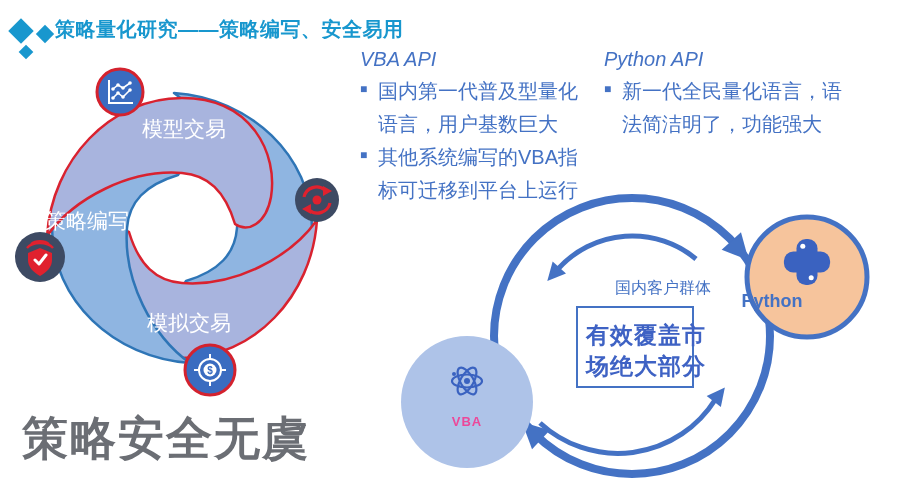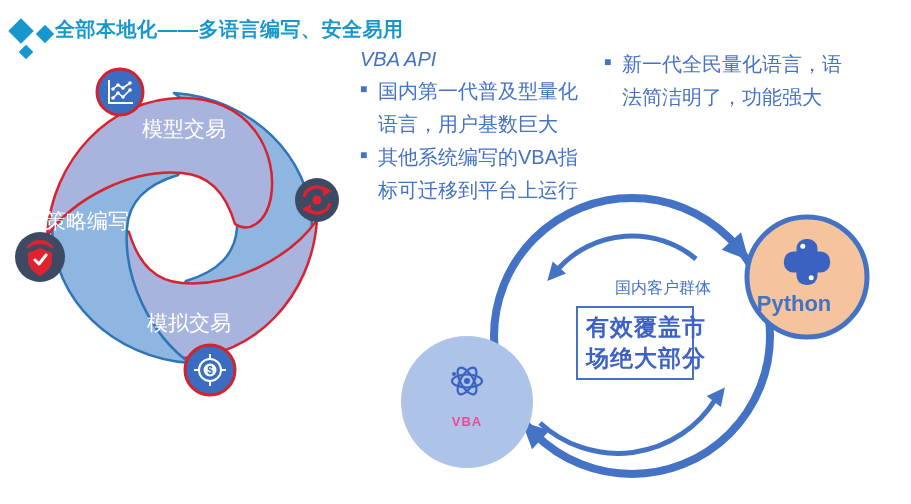--- a/index.html
+++ b/index.html
@@ -53,48 +53,48 @@
     font-size:12px; line-height:28px;
   }
   
   .cycle { position:absolute; left:390px; top:185px; }
   .audience-label {
     position:absolute; left:555px; top:278px; width:156px; text-align:right;
     font-size:16px; color:#4472C4; white-space:nowrap; z-index:3;
   }
   .coverage-box {
     position:absolute; left:576px; top:306px; width:118px;
-    border:2px solid #4472C4; padding:4px 0 4px 8px; background:#fff; z-index:3;
+    border:2px solid #4472C4; padding:12px 0 4px 8px; background:#fff; z-index:3;
   }
   .coverage-line {
     font-size:23px; font-weight:bold; color:#3E62C4; line-height:31px;
     letter-spacing:1px; white-space:nowrap;
   }
   .vba-label {
     position:absolute; left:434px; top:414px; width:66px; text-align:center;
     font-size:13px; font-weight:bold; color:#ec4899; letter-spacing:1px; z-index:3;
   }
   .python-label {
-    position:absolute; left:753px; top:291px; width:82px; text-align:center;
-    font-size:22px; font-weight:bold; color:#4472C4; z-index:3;
+    position:absolute; left:731px; top:291px; width:82px; text-align:center;
+    font-size:18px; font-weight:bold; color:#4472C4; z-index:3;
   }
 </style>
 </head>
 <body>
 
 <div class="slide">
 
   <svg class="logo" width="56" height="56" viewBox="0 0 56 56">
     <g fill="#1897CE">
       <rect x="-9" y="-9" width="18" height="18" transform="translate(17,26) rotate(45)"></rect>
       <rect x="-6.5" y="-6.5" width="13" height="13" transform="translate(41,29) rotate(45)"></rect>
       <rect x="-5.2" y="-5.2" width="10.4" height="10.4" transform="translate(22,47) rotate(45)"></rect>
     </g>
   </svg>
-  <div class="slide-title">全部本地化——多语言编写、安全易用</div>
+  <div class="slide-title">策略量化研究——策略编写、安全易用</div>
 
   <svg class="pinwheel" width="340" height="340" viewBox="0 0 340 340">
 
     <g stroke-linejoin="round" stroke-width="2.5">
       <path fill="#8FB5E1" stroke="#2E75B6" transform="rotate(90 170 170)" d="M 35,178 C 40,102 98,40 170,40 C 240,40 266,96 259,139 C 254,166 236,175 223,166 C 213,133 196,117 170,115 C 118,111 62,140 35,178 Z"></path>
       <path fill="#A8B4DE" stroke="#D9222F" transform="rotate(180 170 170)" d="M 35,178 C 40,102 98,40 170,40 C 240,40 266,96 259,139 C 254,166 236,175 223,166 C 213,133 196,117 170,115 C 118,111 62,140 35,178 Z"></path>
       <path fill="#8FB5E1" stroke="#2E75B6" transform="rotate(270 170 170)" d="M 35,178 C 40,102 98,40 170,40 C 240,40 266,96 259,139 C 254,166 236,175 223,166 C 213,133 196,117 170,115 C 118,111 62,140 35,178 Z"></path>
       <path fill="#A8B4DE" stroke="#D9222F" d="M 35,178 C 40,102 98,40 170,40 C 240,40 266,96 259,139 C 254,166 236,175 223,166 C 213,133 196,117 170,115 C 118,111 62,140 35,178 Z"></path>
     </g>
 
@@ -142,30 +142,32 @@
       <path d="M 0,-16 V -11 M 0,11 V 16 M -16,0 H -11 M 11,0 H 16" stroke="#ffffff" stroke-width="2"></path>
       <circle r="6.5" fill="#ffffff"></circle>
       <text y="3.5" text-anchor="middle" font-size="10" font-weight="bold" fill="#3A6CC0">$</text>
     </g>
   </svg>
 
   <div class="petal-label lbl-write">策略编写</div>
   <div class="petal-label lbl-model">模型交易</div>
   <div class="petal-label lbl-sim">模拟交易</div>
 
+  <div class="headline">策略安全无虞</div>
 
   <div class="api-col api-col-vba">
     <div class="api-title">VBA API</div>
     <ul class="api-bullets">
       <li>国内第一代普及型量化语言，用户基数巨大</li>
       <li>其他系统编写的VBA指标可迁移到平台上运行</li>
     </ul>
   </div>
 
   <div class="api-col api-col-python">
+    <div class="api-title">Python API</div>
     <ul class="api-bullets">
       <li>新一代全民量化语言，语法简洁明了，功能强大</li>
     </ul>
   </div>
 
   <svg class="cycle" width="521" height="316" viewBox="0 0 521 316">
 
     <circle cx="242" cy="151" r="138" stroke="#4472C4" stroke-width="8" fill="none"></circle>
     <polygon points="-4,-13 22,0 -4,13" fill="#4472C4" transform="translate(344,59) rotate(48)"></polygon>
     <polygon points="-4,-13 22,0 -4,13" fill="#4472C4" transform="translate(148,252) rotate(223)"></polygon>

